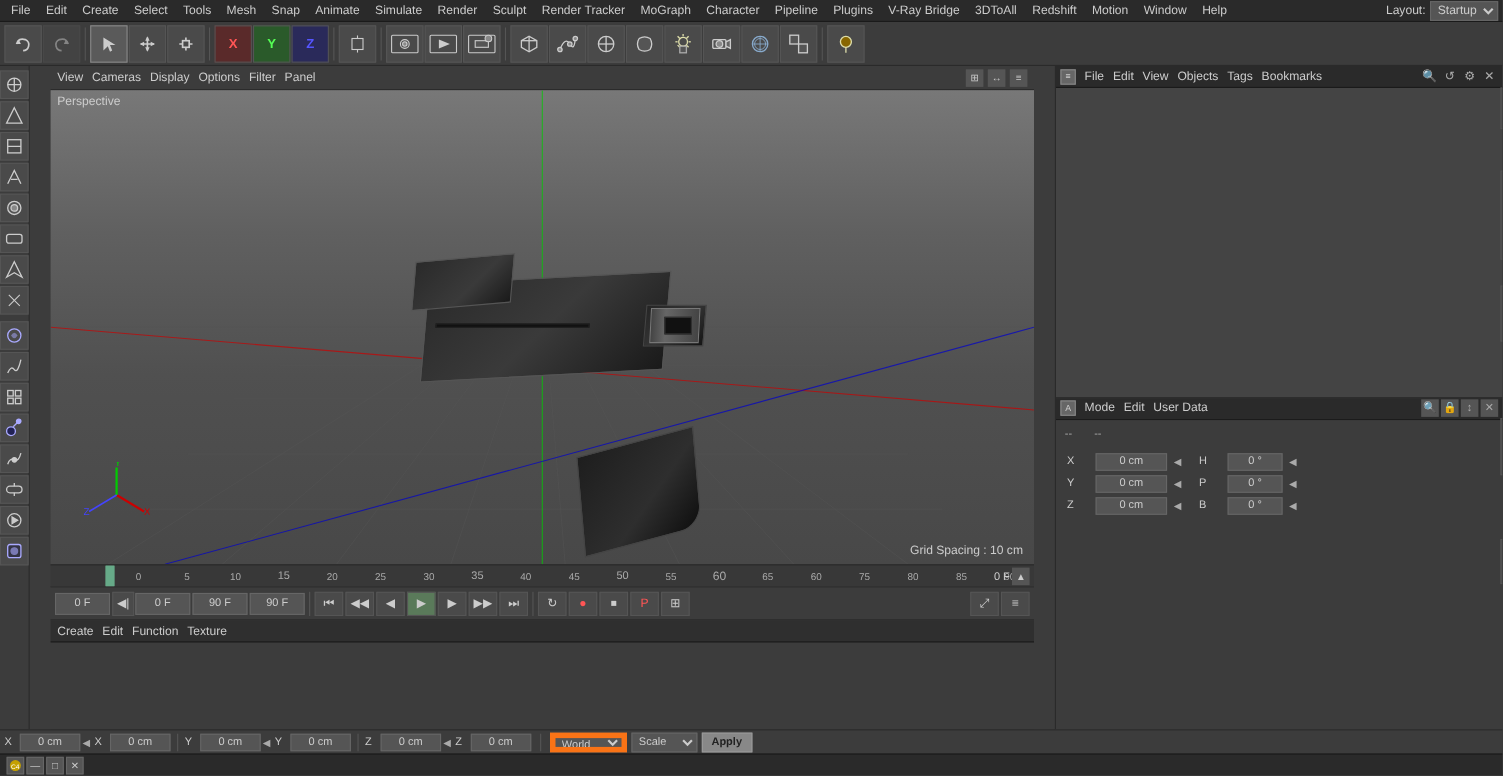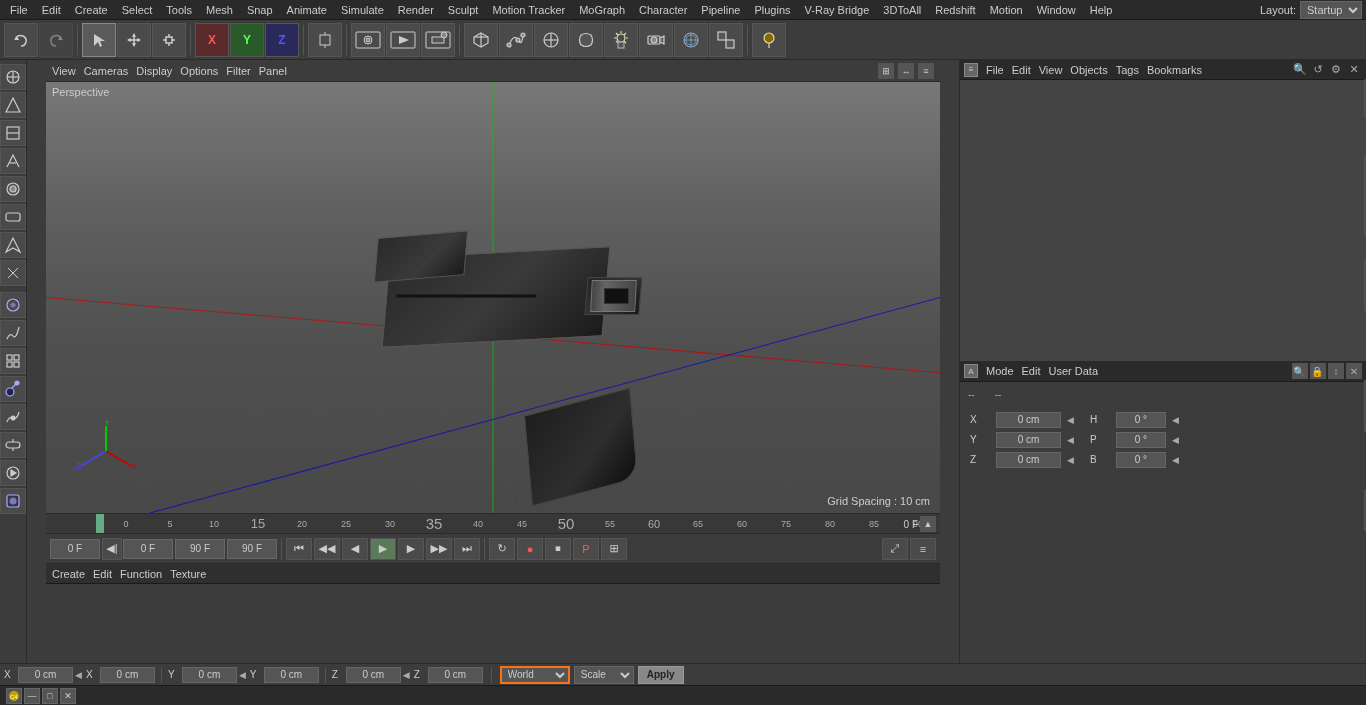--- a/index.html
+++ b/index.html
@@ -53,21 +53,21 @@
     
     #status-bar { height: 20px; background: #2a2a2a; border-top: 1px solid #1a1a1a; display: flex; align-items: center; padding: 0 6px; gap: 8px; }
     .status-icon { width: 16px; height: 16px; background: #555; border: 1px solid #666; display: flex; align-items: center; justify-content: center; font-size: 9px; color: #ccc; cursor: pointer; }
     #status-text { color: #bbb; font-size: 10px; }
 
     
     #coord-bar { height: 22px; background: #3c3c3c; border-top: 1px solid #2a2a2a; display: flex; align-items: center; padding: 0 4px; gap: 4px; }
     .coord-field-group { display: flex; align-items: center; gap: 2px; }
     .cf-label { color: #ccc; font-size: 10px; width: 12px; }
     .cf-input { width: 55px; height: 16px; background: #555; border: 1px solid #666; color: #ccc; font-size: 10px; text-align: center; }
-    .world-select { height: 18px; background: #555; border: 2px solid #f97316; color: #ccc; font-size: 10px; padding: 0 2px; width: 70px; }
+    .world-select { height: 18px; background: #555; border: 5px solid #f97316; color: #ccc; font-size: 10px; padding: 0 2px; width: 70px; }
     .scale-select { height: 18px; background: #555; border: 1px solid #666; color: #ccc; font-size: 10px; padding: 0 2px; width: 60px; }
     .apply-btn { height: 18px; background: #888; border: 1px solid #999; color: #222; font-size: 10px; padding: 0 8px; cursor: pointer; font-weight: bold; }
 
     
     #bottom-panel { height: 100px; background: #3c3c3c; border-top: 1px solid #2a2a2a; display: flex; flex-direction: column; }
     #bottom-panel-header { height: 20px; background: #2f2f2f; border-bottom: 1px solid #1a1a1a; display: flex; align-items: center; padding: 0 6px; gap: 8px; }
     #bottom-panel-content { flex: 1; display: flex; }
     #thumbnail-area { width: 80px; padding: 4px; }
     .thumbnail { width: 65px; height: 65px; background: #555; border: 2px solid #777; display: flex; align-items: center; justify-content: center; font-size: 8px; color: #aaa; overflow: hidden; }
     #thumbnail-label { font-size: 9px; color: #ccc; text-align: center; margin-top: 2px; }
@@ -107,21 +107,21 @@
     <span class="menu-item">Edit</span>
     <span class="menu-item">Create</span>
     <span class="menu-item">Select</span>
     <span class="menu-item">Tools</span>
     <span class="menu-item">Mesh</span>
     <span class="menu-item">Snap</span>
     <span class="menu-item">Animate</span>
     <span class="menu-item">Simulate</span>
     <span class="menu-item">Render</span>
     <span class="menu-item">Sculpt</span>
-    <span class="menu-item">Motion Tracker</span>
+    <span class="menu-item">Render Tracker</span>
     <span class="menu-item">MoGraph</span>
     <span class="menu-item">Character</span>
     <span class="menu-item">Pipeline</span>
     <span class="menu-item">Plugins</span>
     <span class="menu-item">V-Ray Bridge</span>
     <span class="menu-item">3DToAll</span>
     <span class="menu-item">Redshift</span>
     <span class="menu-item">Motion</span>
     <span class="menu-item">Window</span>
     <span class="menu-item">Help</span>
@@ -475,28 +475,28 @@
 
         <div id="timeline" style="height:20px;background:#383838;border-top:1px solid #2a2a2a;position:relative;overflow:hidden;">
           <div style="display:flex;align-items:center;height:100%;padding:0 0 0 50px;">
             <div style="display:flex;align-items:flex-end;height:100%;">
               <div style="width:8px;height:100%;background:#6a8;"></div>
 
               <div style="display:flex;align-items:center;height:100%;">
                 <span style="font-size:9px;color:#aaa;width:44px;text-align:center;">0</span>
                 <span style="font-size:9px;color:#aaa;width:44px;text-align:center;">5</span>
                 <span style="font-size:9px;color:#aaa;width:44px;text-align:center;">10</span>
-                <span style="font-size:13px;color:#aaa;width:44px;text-align:center;">15</span>
+                <span style="font-size:10px;color:#aaa;width:44px;text-align:center;">15</span>
                 <span style="font-size:9px;color:#aaa;width:44px;text-align:center;">20</span>
                 <span style="font-size:9px;color:#aaa;width:44px;text-align:center;">25</span>
                 <span style="font-size:9px;color:#aaa;width:44px;text-align:center;">30</span>
-                <span style="font-size:15px;color:#aaa;width:44px;text-align:center;">35</span>
+                <span style="font-size:10px;color:#aaa;width:44px;text-align:center;">35</span>
                 <span style="font-size:9px;color:#aaa;width:44px;text-align:center;">40</span>
                 <span style="font-size:9px;color:#aaa;width:44px;text-align:center;">45</span>
-                <span style="font-size:15px;color:#aaa;width:44px;text-align:center;">50</span>
+                <span style="font-size:10px;color:#aaa;width:44px;text-align:center;">50</span>
                 <span style="font-size:9px;color:#aaa;width:44px;text-align:center;">55</span>
                 <span style="font-size:11px;color:#aaa;width:44px;text-align:center;">60</span>
                 <span style="font-size:9px;color:#aaa;width:44px;text-align:center;">65</span>
                 <span style="font-size:9px;color:#aaa;width:44px;text-align:center;">60</span>
                 <span style="font-size:9px;color:#aaa;width:44px;text-align:center;">75</span>
                 <span style="font-size:9px;color:#aaa;width:44px;text-align:center;">80</span>
                 <span style="font-size:9px;color:#aaa;width:44px;text-align:center;">85</span>
                 <span style="font-size:9px;color:#aaa;width:44px;text-align:center;">90</span>
               </div>
             </div>

